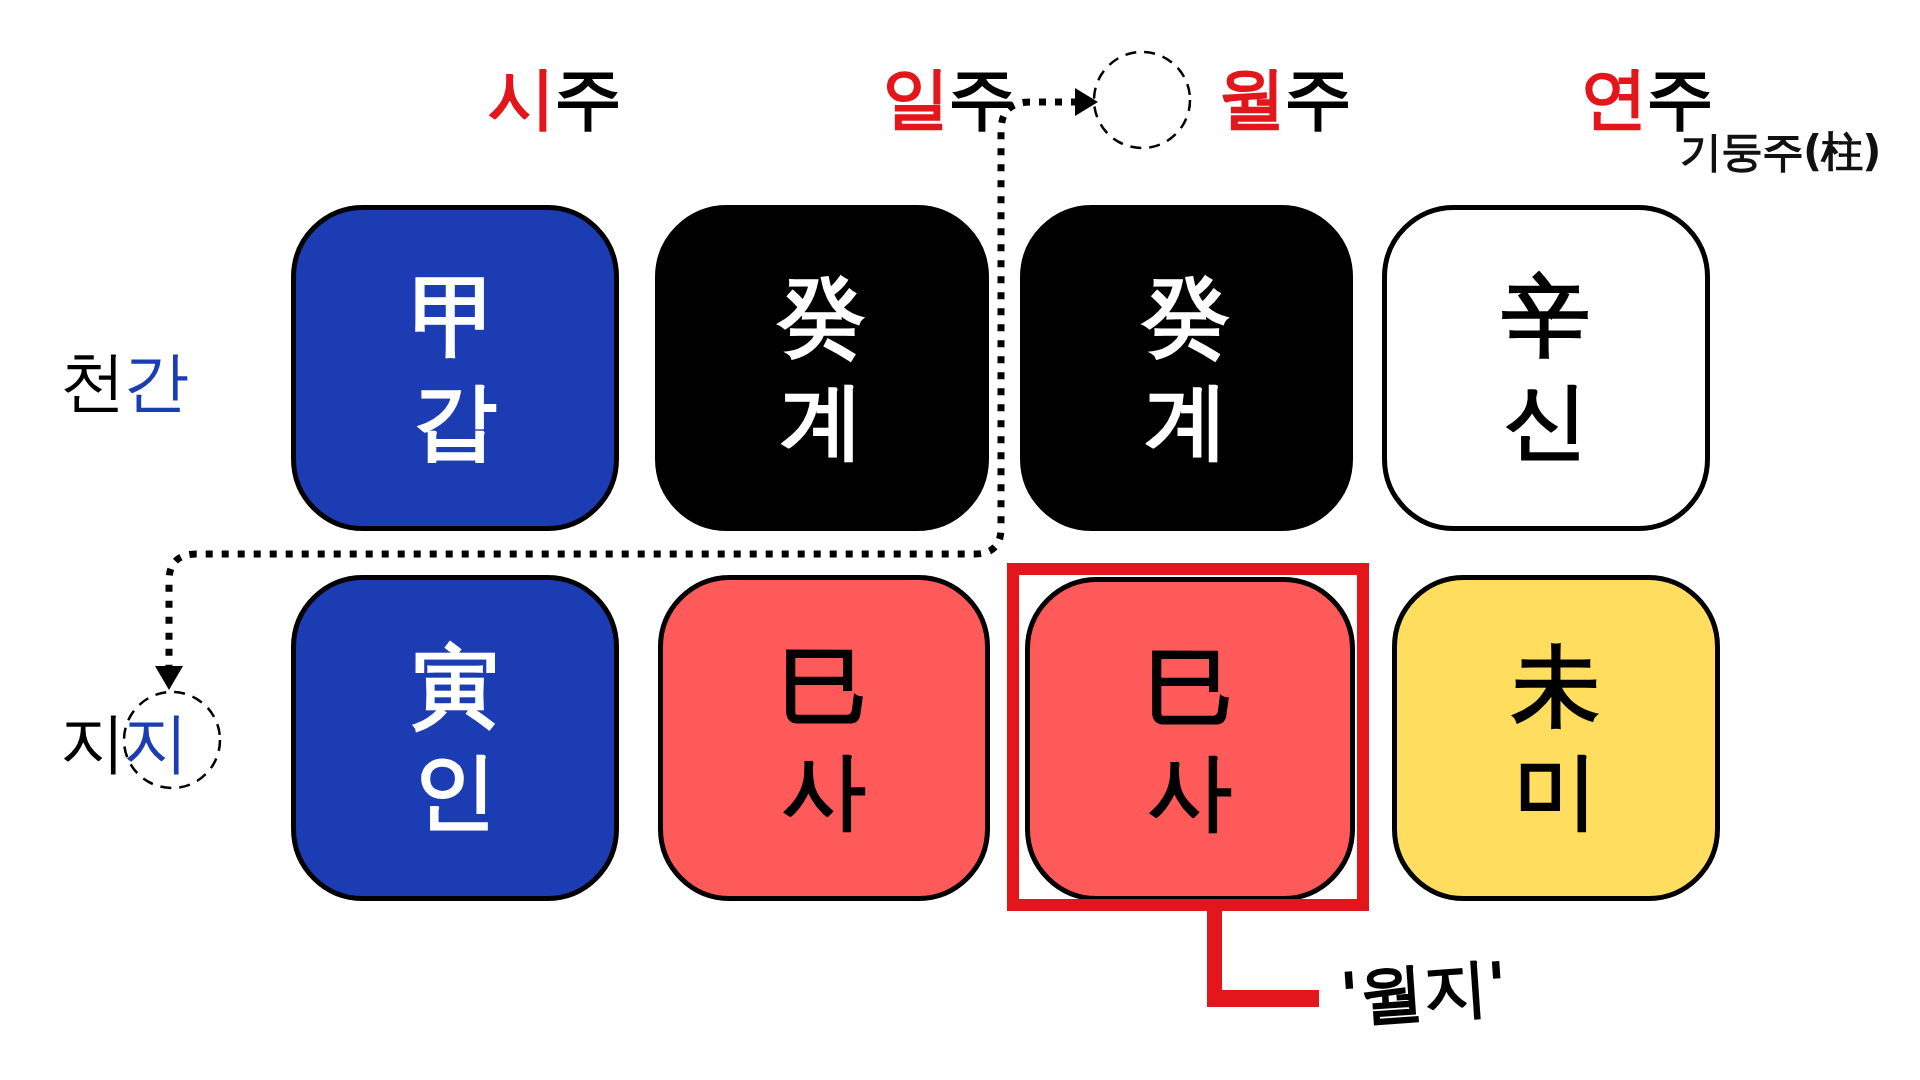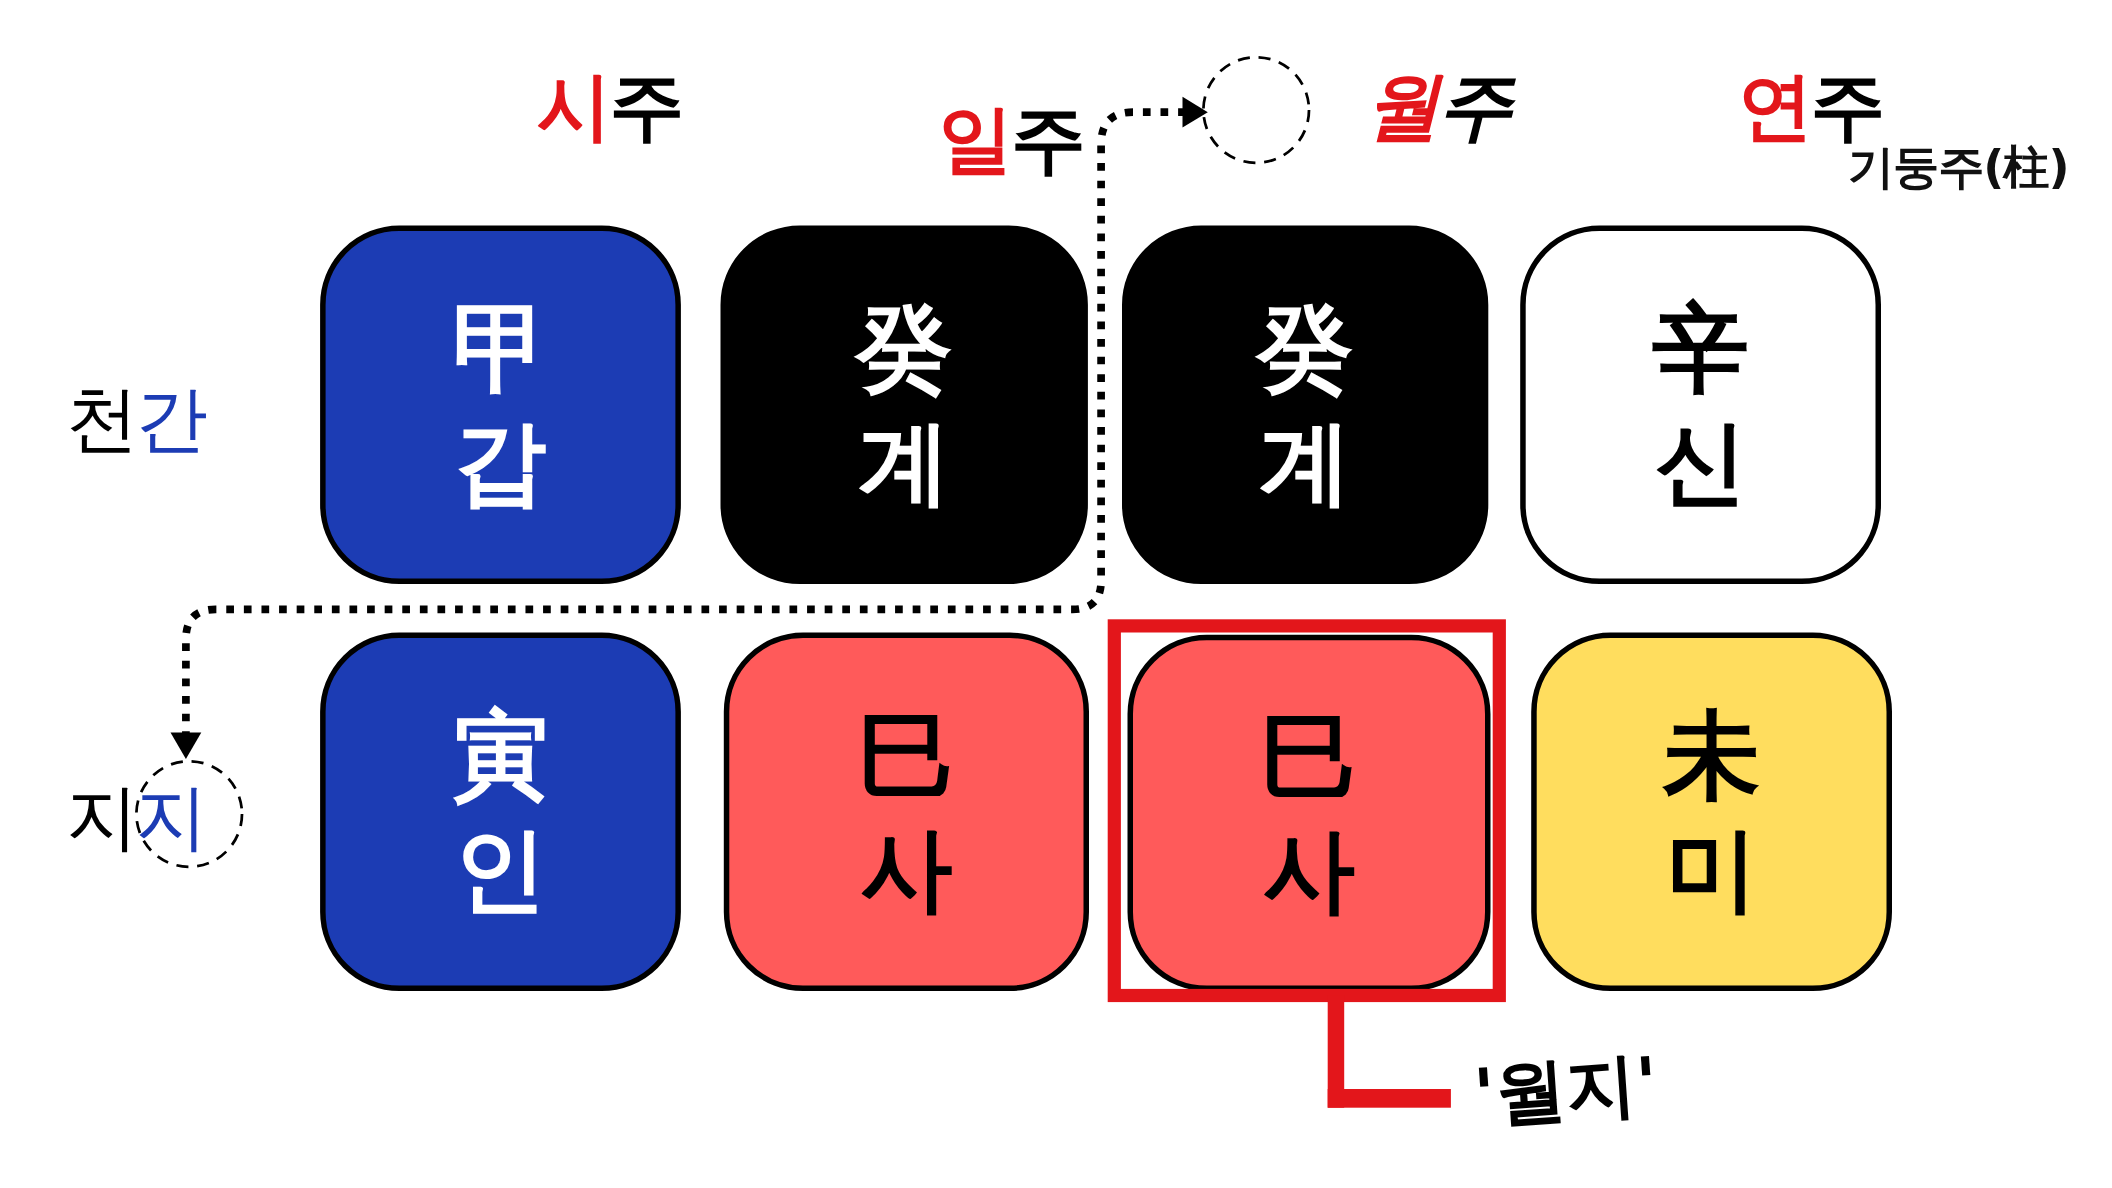--- a/index.html
+++ b/index.html
@@ -44,24 +44,24 @@
     transform: rotate(-4deg);
   }
   svg.overlay { position: absolute; left: 0; top: 0; }
 </style>
 </head>
 <body>
 
 <div class="col-header" style="left:290px;">
   <span class="hl">시</span><span>주</span>
 </div>
-<div class="col-header" style="left:655px;margin-top:30px;">
+<div class="col-header" style="left:684px;">
   <span class="hl">일</span><span>주</span>
 </div>
-<div class="col-header" style="left:1043px;font-style:italic;">
+<div class="col-header" style="left:1020px;">
   <span class="hl">월</span><span>주</span>
 </div>
 <div class="col-header" style="left:1382px;">
   <span class="hl">연</span><span>주</span>
 </div>
 
 <div class="pillar-note">기둥주(柱)</div>
 
 <div class="row-label" style="top:342px;">
   <span>천</span><span class="hl">간</span>

